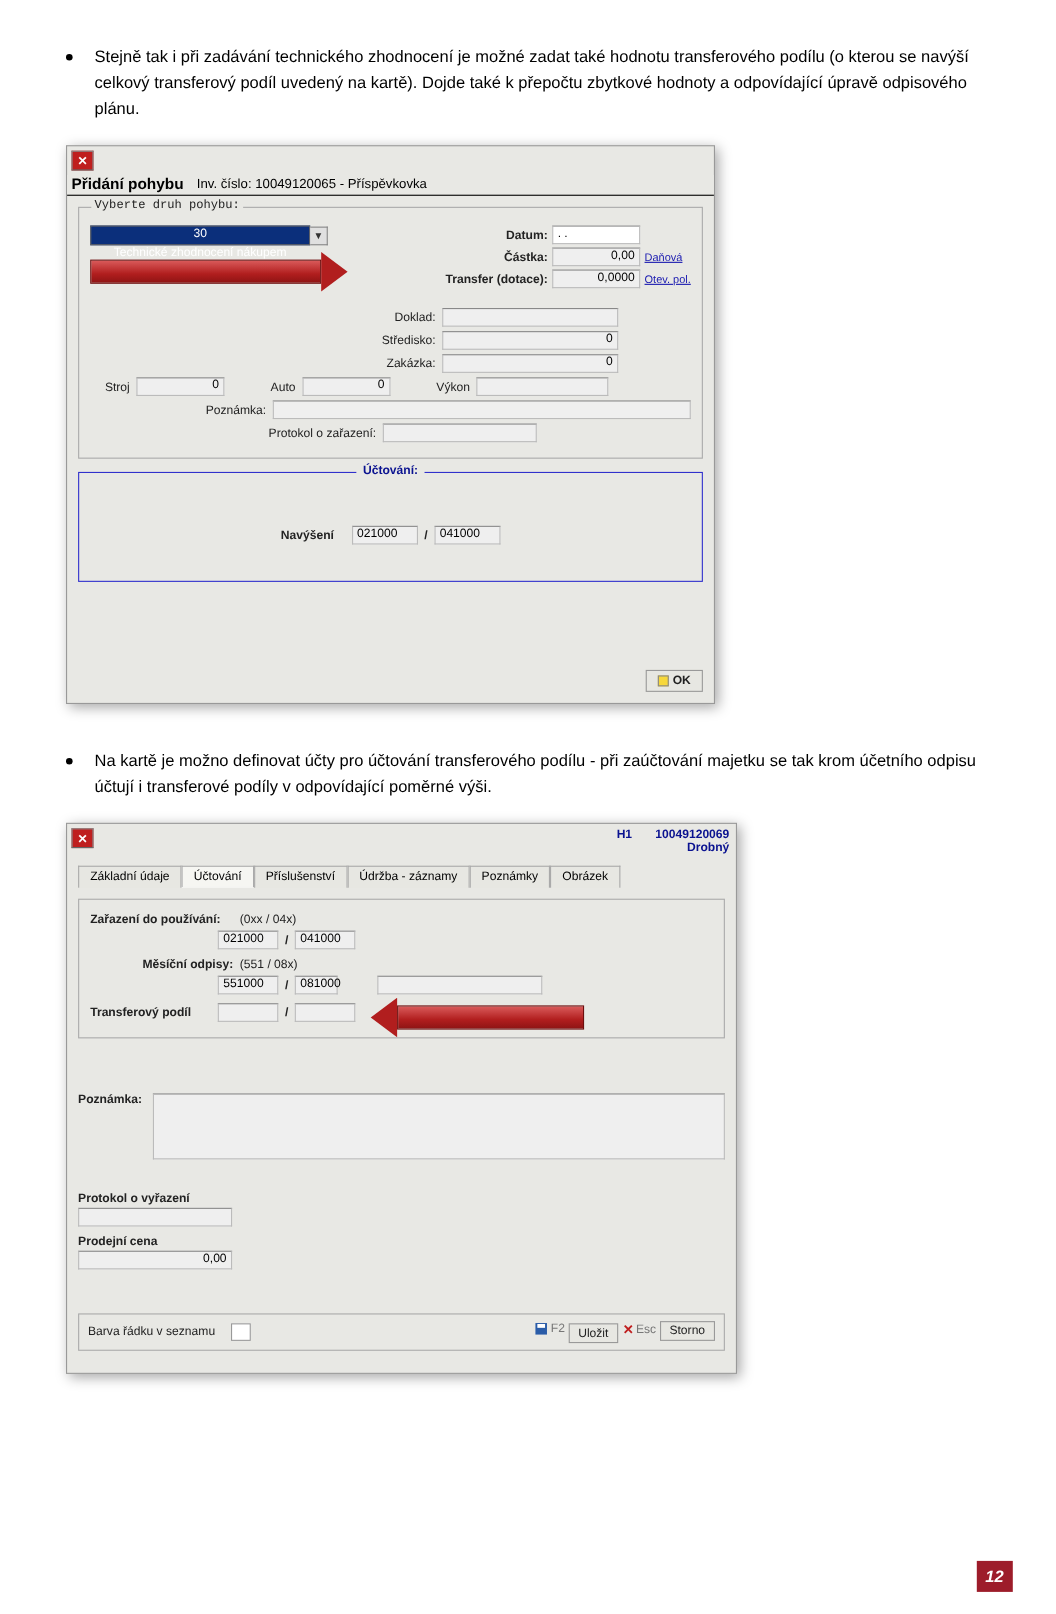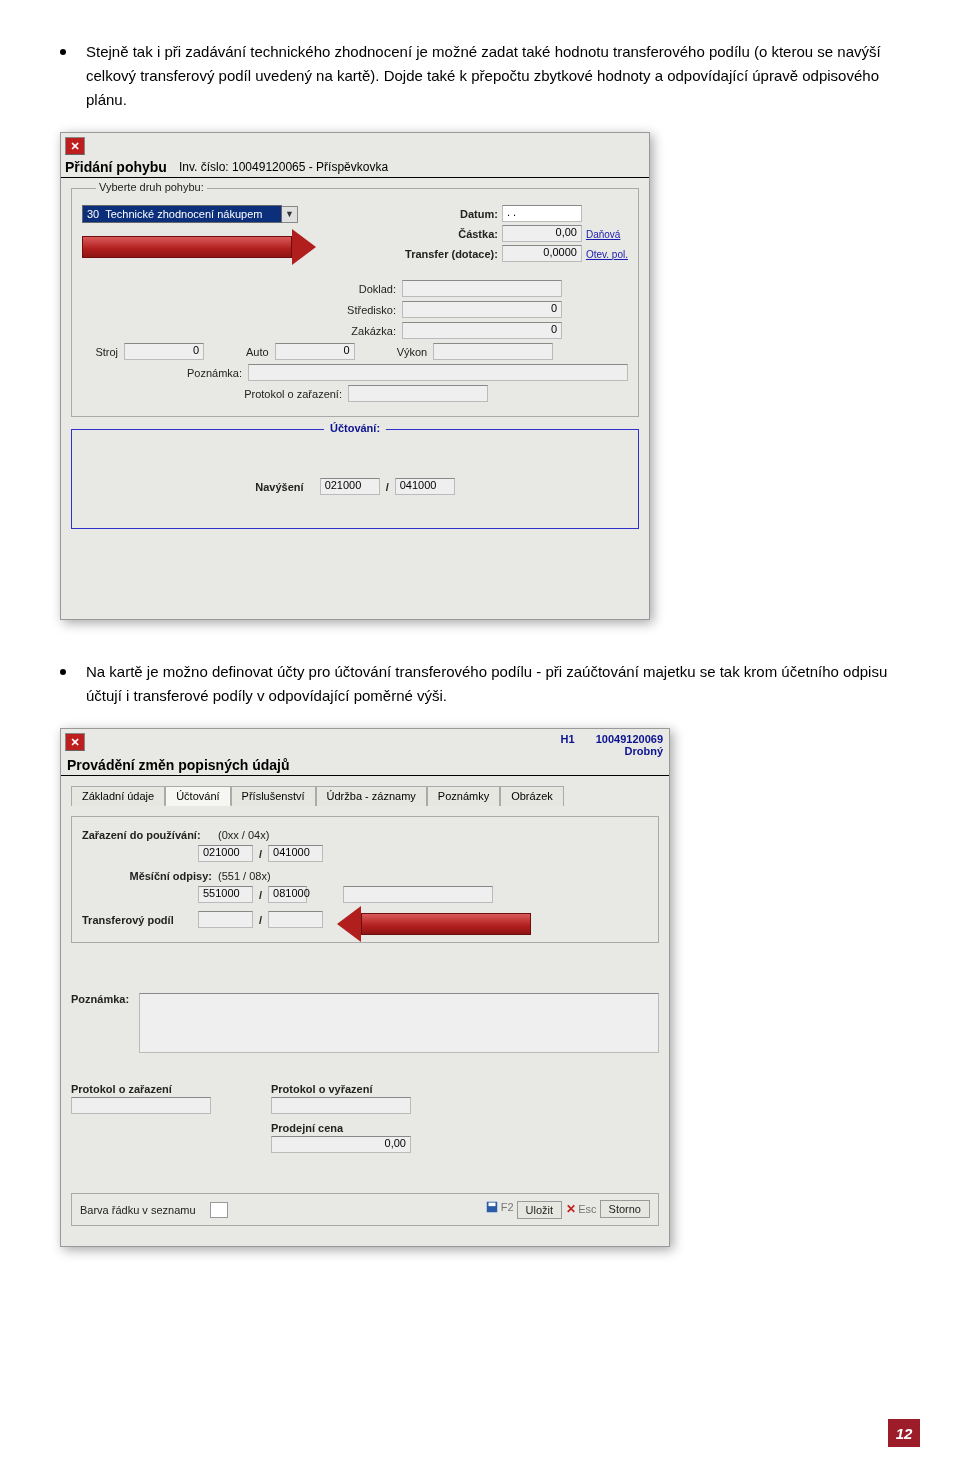--- a/index.html
+++ b/index.html
@@ -82,20 +82,21 @@
   .select-box {
     background:#0b2f7b;
     color:#fff;
     border:1px solid #666;
     height:18px;
     display:flex;
     align-items:center;
     padding:0 4px;
     font-size:11px;
     gap:6px;
+    flex-direction:column;
   }
   .select-arrow {
     width:16px;height:17px;border:1px solid #888;border-left:none;background:#e0e0e0;
     display:flex;align-items:center;justify-content:center;font-size:9px;color:#333;
   }
   .red-arrow {
     position:absolute;
     display:flex;
     align-items:center;
   }
@@ -163,21 +164,21 @@
 <div class="shadow">
 <div class="screenshot" style="width:590px;">
   <div style="padding:4px;"><span class="close-btn">✕</span></div>
   <div class="title-row">
     <span class="title-text">Přidání pohybu</span>
     <span style="font-size:12px;padding-bottom:1px;">Inv. číslo: 10049120065  -  Příspěvkovka</span>
   </div>
   <div class="form-body">
     <div class="fieldset" style="padding-top:16px;">
 
-      <div style="position:absolute;top:-8px;left:24px;">
+      <div style="position:absolute;top:-8px;left:11px;font-family:Liberation Mono, monospace;">
         <span class="lbl" style="background:#e8e8e4;padding:0 3px;">Vyberte druh pohybu:</span>
       </div>
       <div style="display:flex;justify-content:space-between;align-items:flex-start;">
         <div style="position:relative;">
           <div class="select-row">
             <div class="select-box" style="width:200px;">
               <span>30</span>
               <span>Technické zhodnocení nákupem</span>
             </div>
             <div class="select-arrow">▼</div>
@@ -248,43 +249,46 @@
       <div style="height:30px;"></div>
       <div class="row" style="justify-content:center;">
         <span class="lbl lbl-bold" style="margin-right:10px;">Navýšení</span>
         <span class="inp left" style="width:60px;text-align:left;">021000</span>
         <span class="lbl lbl-bold">/</span>
         <span class="inp left" style="width:60px;text-align:left;">041000</span>
       </div>
     </div>
 
     <div style="height:80px;"></div>
+    <div style="text-align:right;">
+      <span class="btn">
+        <span class="sq"></span>
+        <span class="lbl lbl-bold">OK</span>
+      </span>
+    </div>
   </div>
 </div>
 </div>
 
 <div class="bullet-para">
   <div class="dot"></div>
   <div>Na kartě je možno definovat účty pro účtování transferového podílu - při zaúčtování majetku se tak krom účetního odpisu účtují i transferové podíly v odpovídající poměrné výši.</div>
 </div>
 
 <div class="shadow">
 <div class="screenshot" style="width:610px;">
   <div style="display:flex;justify-content:space-between;align-items:flex-start;padding:4px 6px 0 4px;">
     <span class="close-btn">✕</span>
     <div style="text-align:right;">
       <div>
         <span class="lbl lbl-bold" style="color:#0a1290;">H1</span>
         <span class="lbl lbl-bold" style="color:#0a1290;margin-left:18px;">10049120069</span>
       </div>
       <div class="lbl lbl-bold" style="color:#0a1290;">Drobný</div>
     </div>
-  </div>
-  <div class="title-row" style="padding-left:6px;">
-    <span class="title-text">Provádění změn popisných údajů</span>
   </div>
   <div class="form-body">
     <div class="tabs">
       <div class="tab">Základní údaje</div>
       <div class="tab active">Účtování</div>
       <div class="tab">Příslušenství</div>
       <div class="tab">Údržba - záznamy</div>
       <div class="tab">Poznámky</div>
       <div class="tab">Obrázek</div>
     </div>
@@ -327,24 +331,20 @@
     </div>
 
     <div style="height:40px;"></div>
     <div style="display:flex;align-items:flex-start;gap:10px;">
       <span class="lbl lbl-bold">Poznámka:</span>
       <div class="inp left" style="flex:1;height:60px;"></div>
     </div>
 
     <div style="height:30px;"></div>
     <div style="display:flex;gap:60px;">
-      <div>
-        <div class="lbl lbl-bold">Protokol o zařazení</div>
-        <div class="inp left" style="width:140px;margin-top:2px;"></div>
-      </div>
       <div>
         <div class="lbl lbl-bold">Protokol o vyřazení</div>
         <div class="inp left" style="width:140px;margin-top:2px;"></div>
         <div class="lbl lbl-bold" style="margin-top:8px;">Prodejní cena</div>
         <div class="inp" style="width:140px;margin-top:2px;">0,00</div>
       </div>
     </div>
 
     <div style="height:40px;"></div>
     <div class="fieldset" style="display:flex;justify-content:space-between;align-items:center;padding:6px 8px;">

